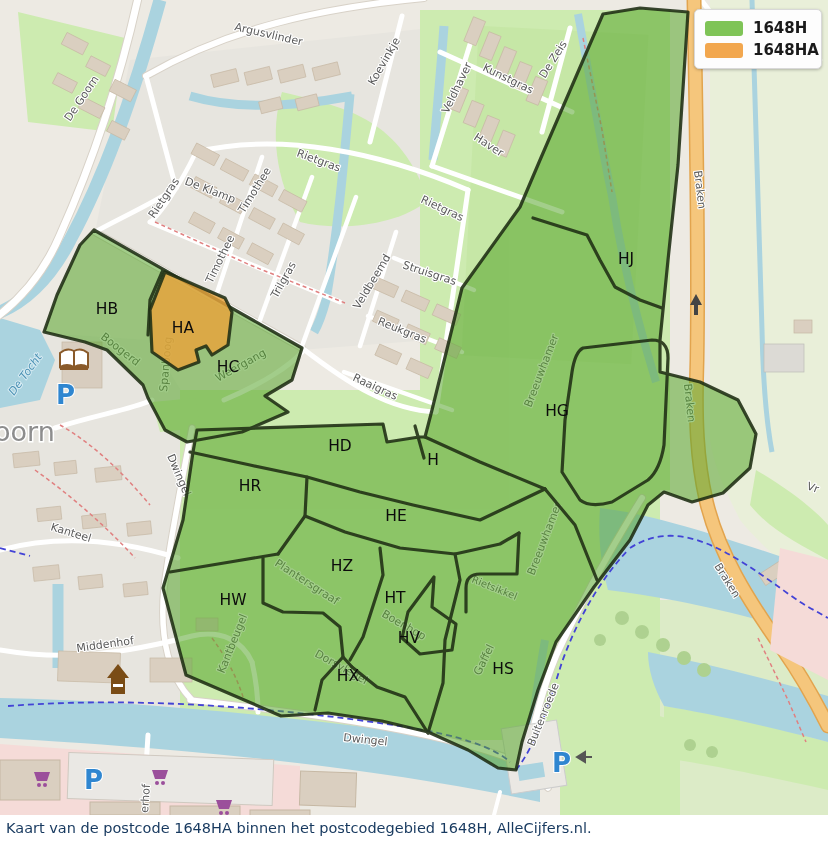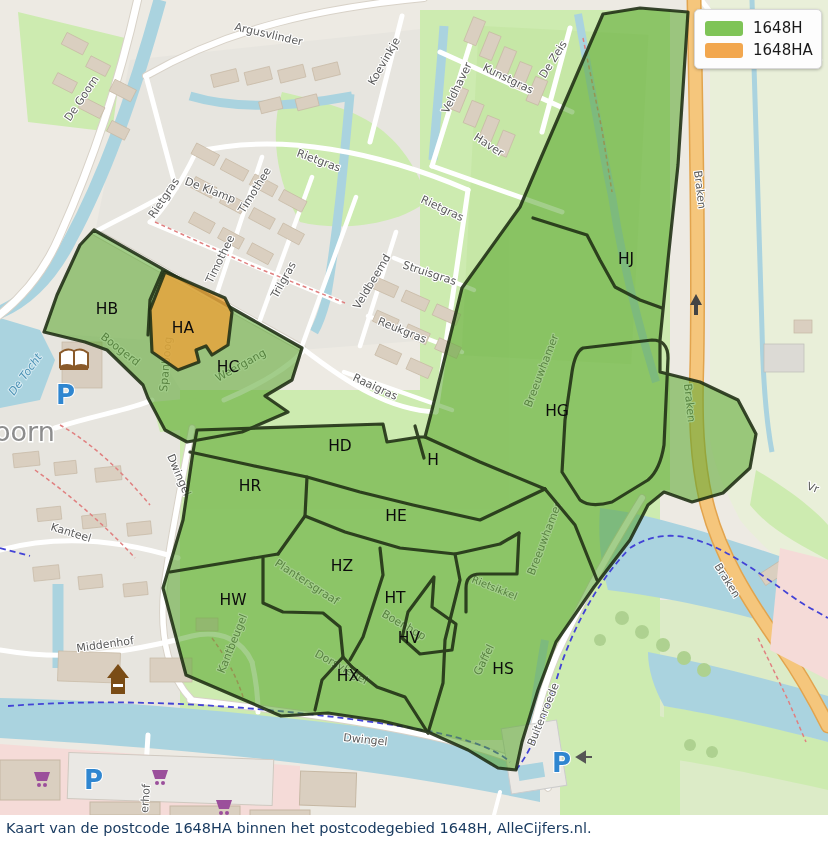--- a/index.html
+++ b/index.html
@@ -12,21 +12,21 @@
   .st-water{font-size:11px;fill:#4d93b5;font-style:italic;paint-order:stroke;stroke:#d7ebf3;stroke-width:2px;}
   .st-town{font-size:27px;fill:#8d8d8d;paint-order:stroke;stroke:#ffffff;stroke-width:3px;}
   .rg{font-size:15.5px;fill:#0c0c0c;text-anchor:middle;}
   .pp{font-size:26px;font-weight:bold;fill:#2f86d0;paint-order:stroke;stroke:#fff;stroke-width:2px;}
   .legend{position:absolute;left:694px;top:9px;width:128px;background:#fdfdfd;border:1px solid #d8d8d8;
           border-radius:5px;box-shadow:0 1px 3px rgba(0,0,0,.25);padding:7px 10px;box-sizing:border-box;}
   .legend-row{display:flex;align-items:center;height:22px;}
   .sw{width:38px;height:15px;border-radius:3px;margin-right:10px;flex:0 0 auto;}
   .sw-green{background:#7fc457;}
   .sw-orange{background:#f2a74e;}
-  .legend-label{font-size:15px;color:#1a1a1a;}
+  .legend-label{font-size:15px;color:#1a1a1a;font-weight:bold;}
   .caption{position:absolute;left:0;top:815px;width:828px;height:46px;background:#ffffff;
            box-sizing:border-box;padding:3px 20px 0 6px;}
   .caption div{font-size:14.5px;line-height:20px;color:#17395f;white-space:nowrap;}
 </style>
 </head>
 <body>
 
 <div class="stage">
 <div class="mapwrap">
 <svg width="828" height="815" viewBox="0 0 828 815">

